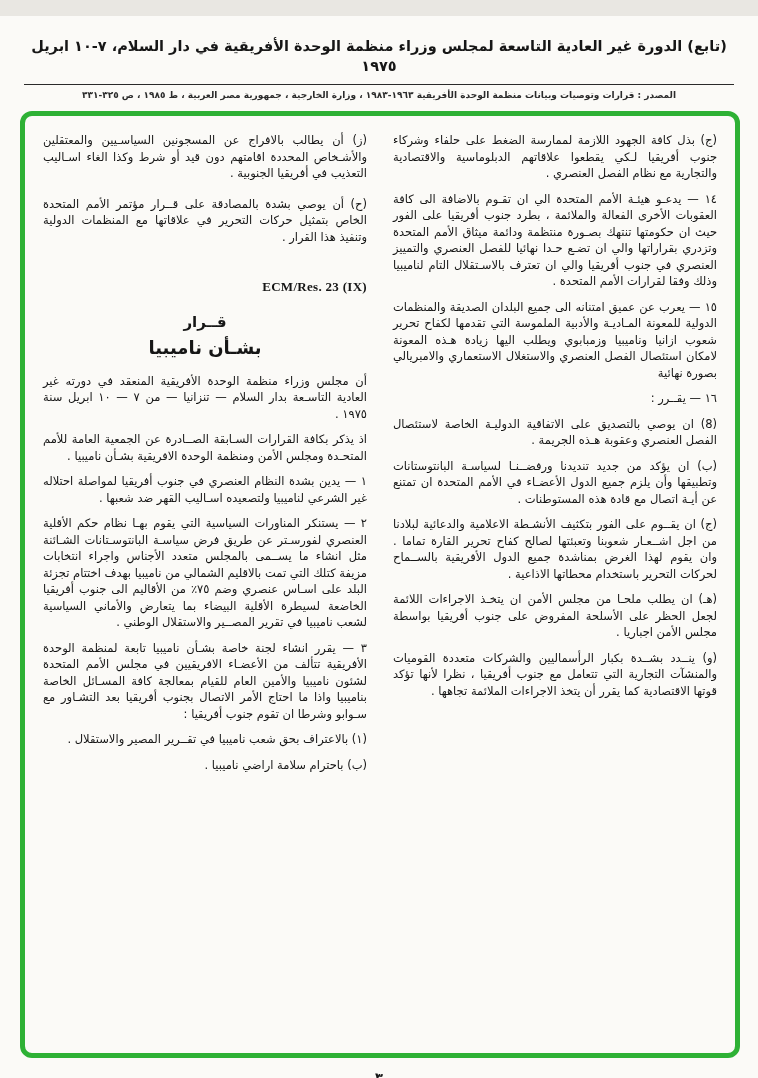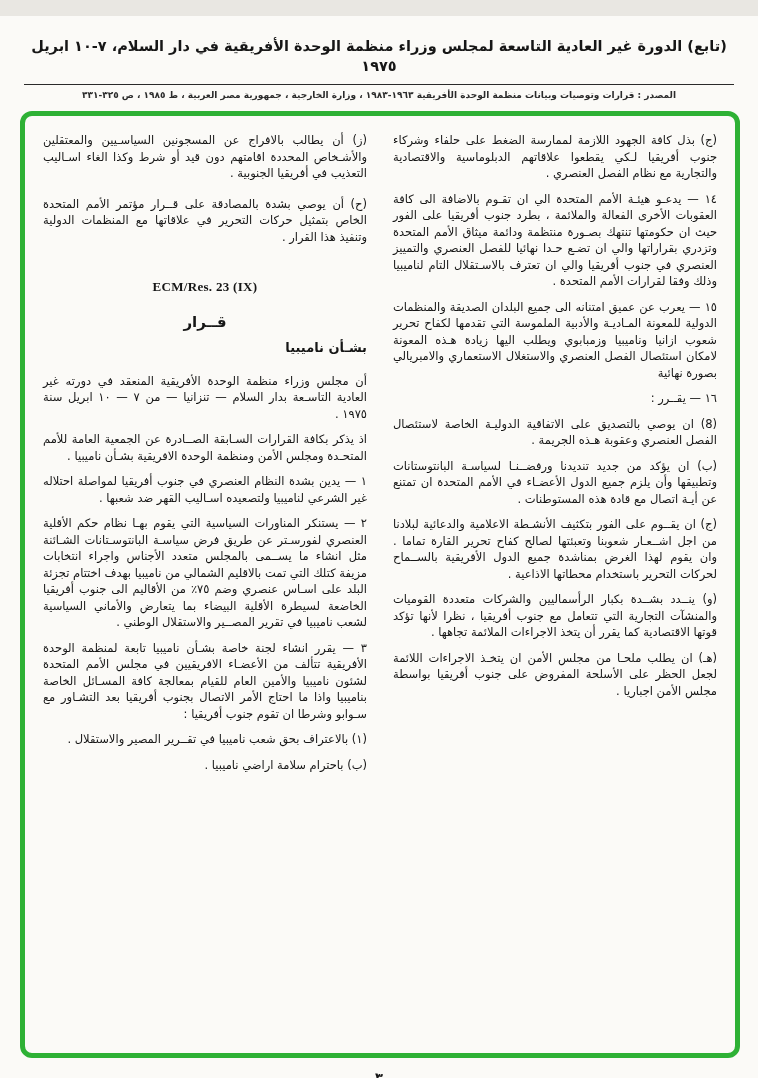--- a/index.html
+++ b/index.html
@@ -68,37 +68,37 @@
     min-width: 0;
   }
   .col p {
     margin: 0 0 9px 0;
   }
   .col .lead-gap {
     margin-top: 14px;
   }
   .code {
     direction: ltr;
-    text-align: center;
+    text-align: right;
     font-family: "Liberation Serif", "DejaVu Serif", serif;
     font-weight: bold;
     font-size: 13px;
     margin: 34px 0 6px 0 !important;
     letter-spacing: 0.3px;
   }
   .res-heading {
     text-align: center;
     font-size: 15px;
     font-weight: bold;
     margin: 18px 0 10px 0;
     letter-spacing: 1px;
   }
   .res-subheading {
-    text-align: right;
-    font-size: 13px;
+    text-align: center;
+    font-size: 18px;
     font-weight: bold;
     margin: 0 0 16px 0;
   }
   .footer {
     position: absolute;
     left: 0;
     bottom: 8px;
     width: 100%;
     text-align: center;
   }
@@ -121,22 +121,22 @@
   <div class="frame">
 
     <div class="col">
       <p>(ج) بذل كافة الجهود اللازمة لممارسة الضغط على حلفاء وشركاء جنوب أفريقيا لـكي يقطعوا علاقاتهم الدبلوماسية والاقتصادية والتجارية مع نظام الفصل العنصري .</p>
       <p>١٤ — يدعـو هيئـة الأمم المتحدة الي ان تقـوم بالاضافة الى كافة العقوبات الأخرى الفعالة والملائمة ، بطرد جنوب أفريقيا على الفور حيث ان حكومتها تنتهك بصـورة منتظمة ودائمة ميثاق الأمم المتحدة وتزدري بقراراتها والي ان تضـع حـدا نهائيا للفصل العنصري والتمييز العنصري في جنوب أفريقيا والي ان تعترف بالاسـتقلال التام لناميبيا وذلك وفقا لقرارات الأمم المتحدة .</p>
       <p>١٥ — يعرب عن عميق امتنانه الى جميع البلدان الصديقة والمنظمات الدولية للمعونة المـاديـة والأدبية الملموسة التي تقدمها لكفاح تحرير شعوب ازانيا وناميبيا وزمبابوي ويطلب اليها زيادة هـذه المعونة لامكان استئصال الفصل العنصري والاستغلال الاستعماري والامبريالي بصورة نهائية</p>
       <p>١٦ — يقــرر :</p>
       <p>(8) ان يوصي بالتصديق على الاتفاقية الدوليـة الخاصة لاستئصال الفصل العنصري وعقوبة هـذه الجريمة .</p>
       <p>(ب) ان يؤكد من جديد تنديدنا ورفضــنـا لسياسـة البانتوستانات وتطبيقها وأن يلزم جميع الدول الأعضـاء في الأمم المتحدة ان تمتنع عن أيـة اتصال مع قادة هذه المستوطنات .</p>
       <p>(ج) ان يقــوم على الفور بتكثيف الأنشـطة الاعلامية والدعائية لبلادنا من اجل اشــعـار شعوبنا وتعبئتها لصالح كفاح تحرير القارة تماما . وان يقوم لهذا الغرض بمناشدة جميع الدول الأفريقية بالســماح لحركات التحرير باستخدام محطاتها الاذاعية .</p>
+      <p>(هـ) ان يطلب ملحـا من مجلس الأمن ان يتخـذ الاجراءات اللائمة لجعل الحظر على الأسلحة المفروض على جنوب أفريقيا بواسطة مجلس الأمن اجباريا .</p>
       <p>(و) ينــدد بشــدة بكبار الرأسماليين والشركات متعددة القوميات والمنشآت التجارية التي تتعامل مع جنوب أفريقيا ، نظرا لأنها تؤكد قوتها الاقتصادية كما يقرر أن يتخذ الاجراءات الملائمة تجاهها .</p>
-      <p>(هـ) ان يطلب ملحـا من مجلس الأمن ان يتخـذ الاجراءات اللائمة لجعل الحظر على الأسلحة المفروض على جنوب أفريقيا بواسطة مجلس الأمن اجباريا .</p>
     </div>
 
     <div class="col">
       <p>(ز) أن يطالب بالافراج عن المسجونين السياسـيين والمعتقلين والأشـخاص المحددة اقامتهم دون قيد أو شرط وكذا الغاء اسـاليب التعذيب في أفريقيا الجنوبية .</p>
       <p class="lead-gap">(ح) أن يوصي بشدة بالمصادقة على قــرار مؤتمر الأمم المتحدة الخاص بتمثيل حركات التحرير في علاقاتها مع المنظمات الدولية وتنفيذ هذا القرار .</p>
       <p class="code">ECM/Res. 23 (IX)</p>
       <div class="res-heading">قــرار</div>
       <div class="res-subheading">بشـأن ناميبيا</div>
       <p>أن مجلس وزراء منظمة الوحدة الأفريقية المنعقد في دورته غير العادية التاسـعة بدار السلام — تنزانيا — من ٧ — ١٠ ابريل سنة ١٩٧٥ .</p>
       <p>اذ يذكر بكافة القرارات السـابقة الصــادرة عن الجمعية العامة للأمم المتحـدة ومجلس الأمن ومنظمة الوحدة الافريقية بشـأن ناميبيا .</p>

